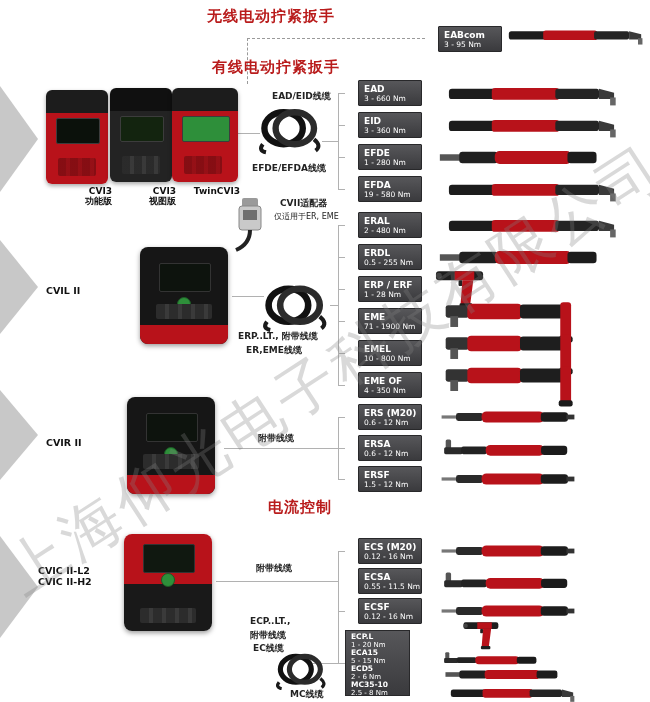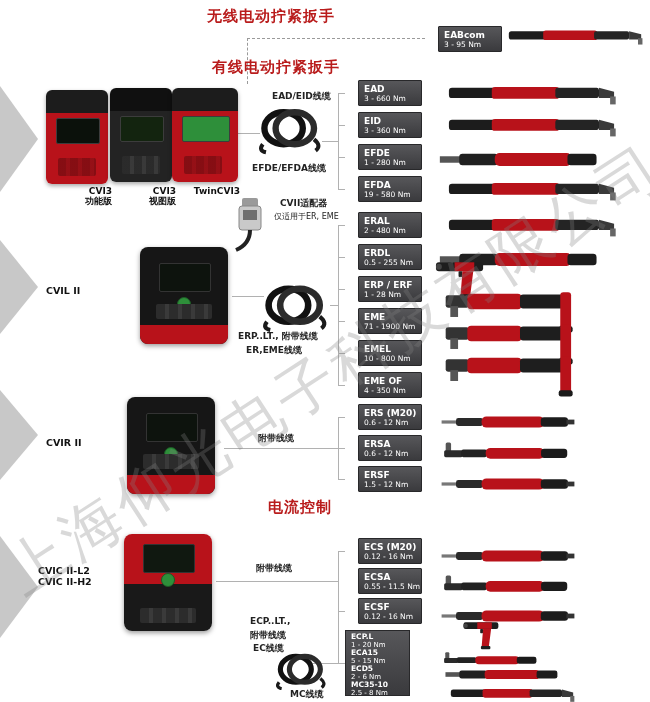--- a/index.html
+++ b/index.html
@@ -53,21 +53,21 @@
   .hl{position:absolute;height:1px;background:#b1b1b1;z-index:1;}
   .vl{position:absolute;width:1px;background:#b1b1b1;z-index:1;}
   .hdash{position:absolute;height:0;border-top:1px dashed #9a9a9a;z-index:1;}
   .vdash{position:absolute;width:0;border-left:1px dashed #9a9a9a;z-index:1;}
   
   .tool-group{position:absolute;left:345px;display:flex;flex-direction:column;z-index:2;}
   #group-wired-a{top:80px;gap:6px;}
   #group-wired-b{top:212px;gap:6px;}
   #group-wired-c{top:404px;gap:5px;}
   #group-current-a{top:538px;gap:4px;}
-  .tool-row{display:flex;align-items:flex-end;height:26px;gap:12px;}
+  .tool-row{display:flex;align-items:center;height:26px;gap:12px;}
   .tool-label{width:64px;min-height:26px;background:linear-gradient(180deg,#57575a,#3a3a3d);color:#fff;
     display:flex;flex-direction:column;justify-content:center;padding:1px 5px;box-sizing:border-box;
     border:1px solid #28282a;border-radius:1px;flex:0 0 auto;margin-left:13px;}
   .tool-name{font-size:9px;font-weight:700;line-height:10px;white-space:nowrap;}
   .tool-range{font-size:7.5px;line-height:9px;white-space:nowrap;}
   .tool-icon{flex:0 0 auto;}
   .icon-angle{width:195px;height:27px;}
   .icon-inline{width:170px;height:21px;}
   .icon-pistol{width:54px;height:48px;margin-top:-4px;}
   .icon-screwdriver{width:148px;height:16px;}

